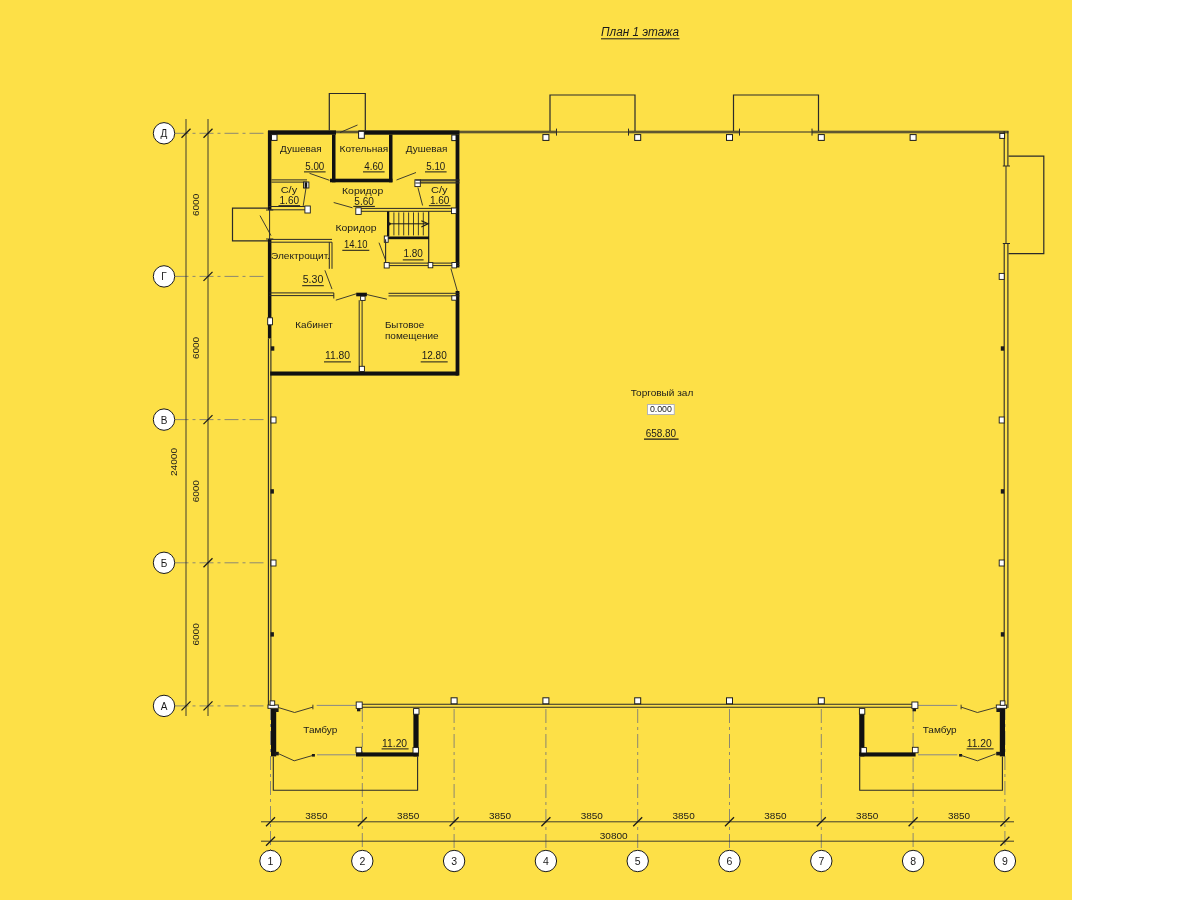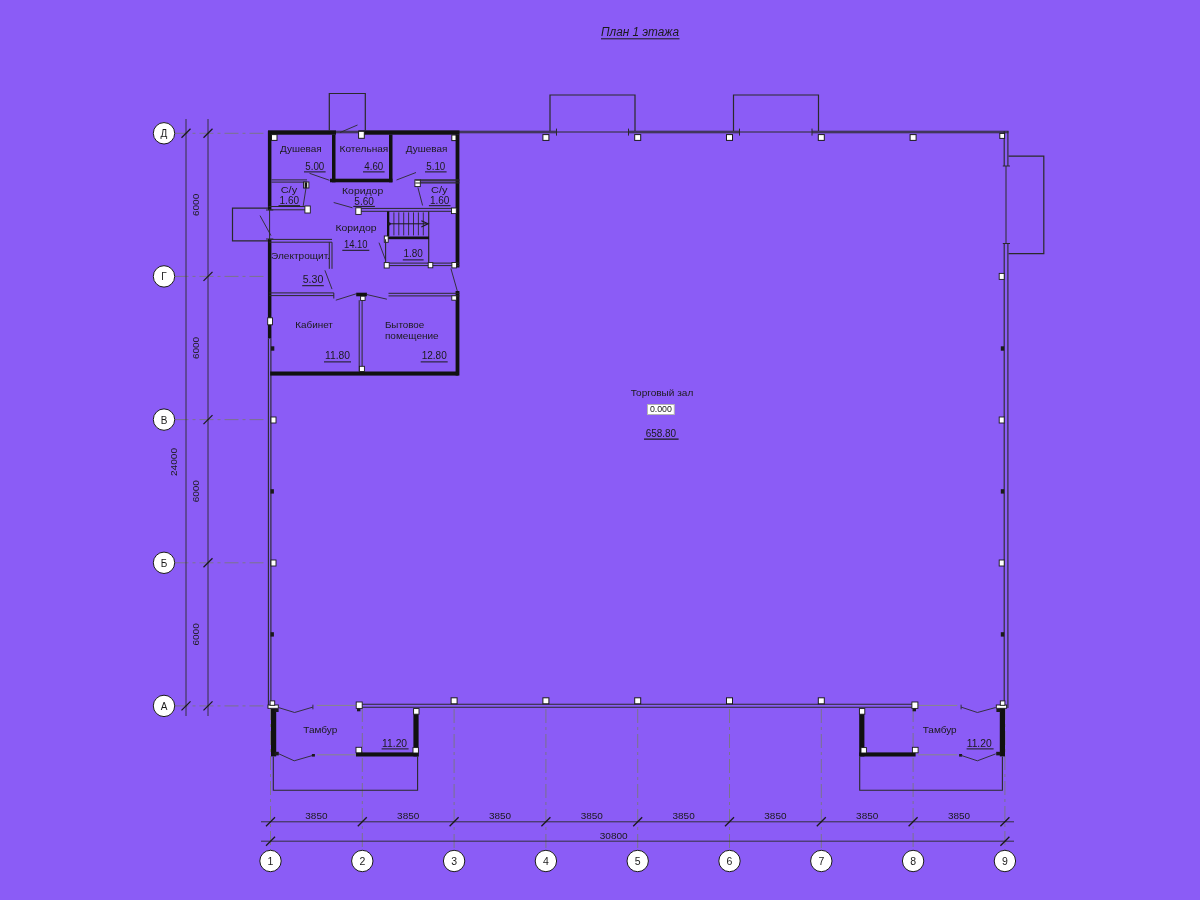--- a/index.html
+++ b/index.html
@@ -1,16 +1,16 @@
 <!DOCTYPE html>
 <html><head>
 <meta charset="utf-8">
 <style>
   html,body{margin:0;padding:0;background:#ffffff;}
-  .page{position:relative;width:1200px;height:900px;background:#8b5cf6;overflow:hidden;}
+  .page{position:relative;width:1072px;height:900px;background:#fde047;overflow:hidden;}
   svg{position:absolute;left:0;top:0;}
   text{font-family:"Liberation Sans",sans-serif;fill:#1a1a1a;}
 </style>
 </head>
 <body>
 <div class="page">
 <svg width="1200" height="900" viewBox="0 0 1200 900">
 
 <g>
 <text x="640" y="35.5" font-size="12.5" font-style="italic" text-anchor="middle" textLength="78" lengthAdjust="spacingAndGlyphs">План 1 этажа</text>

